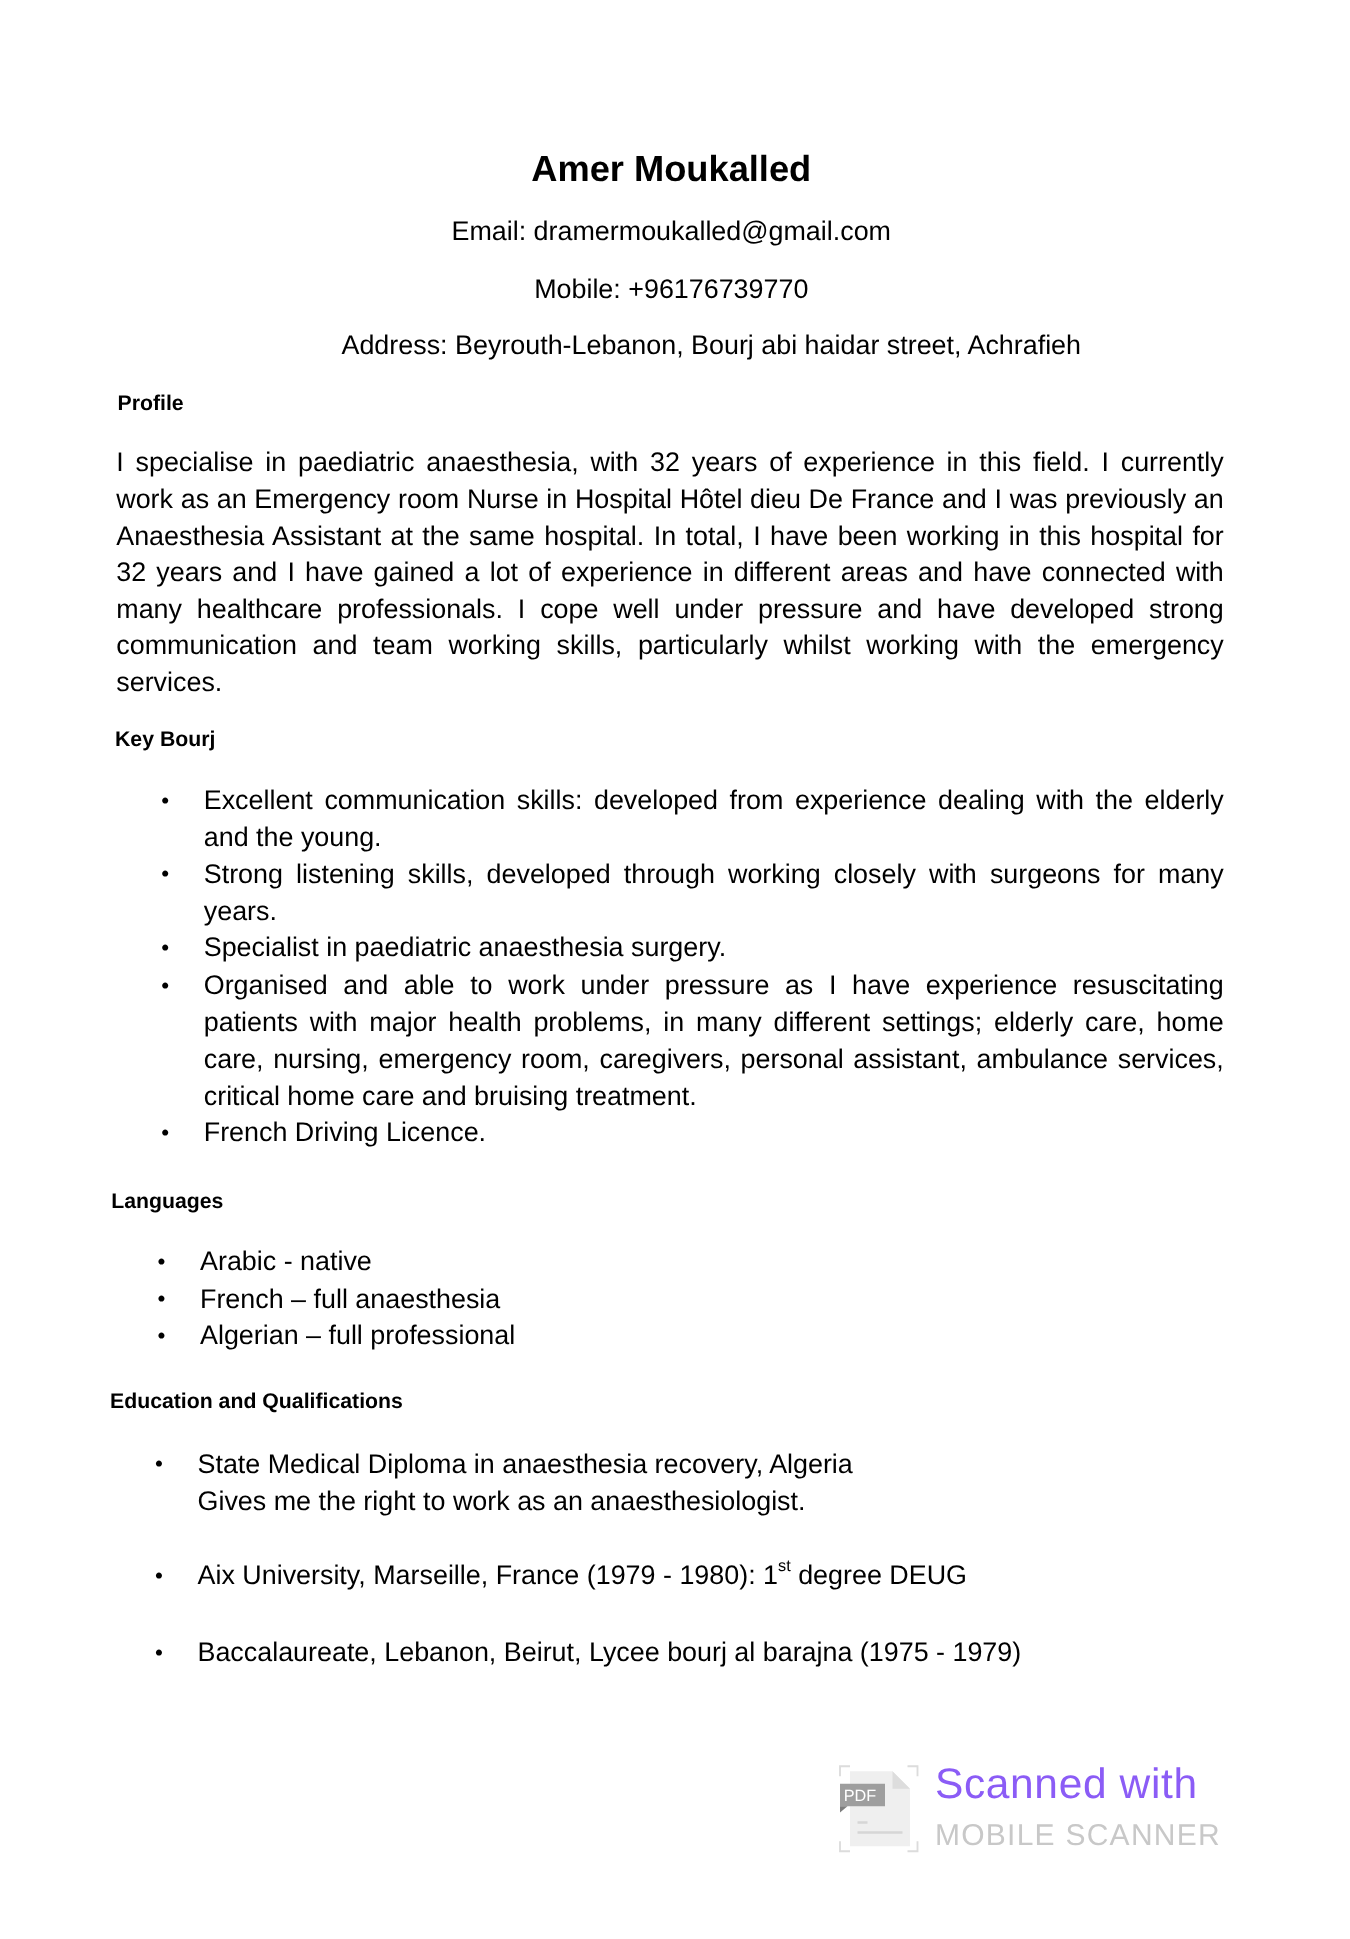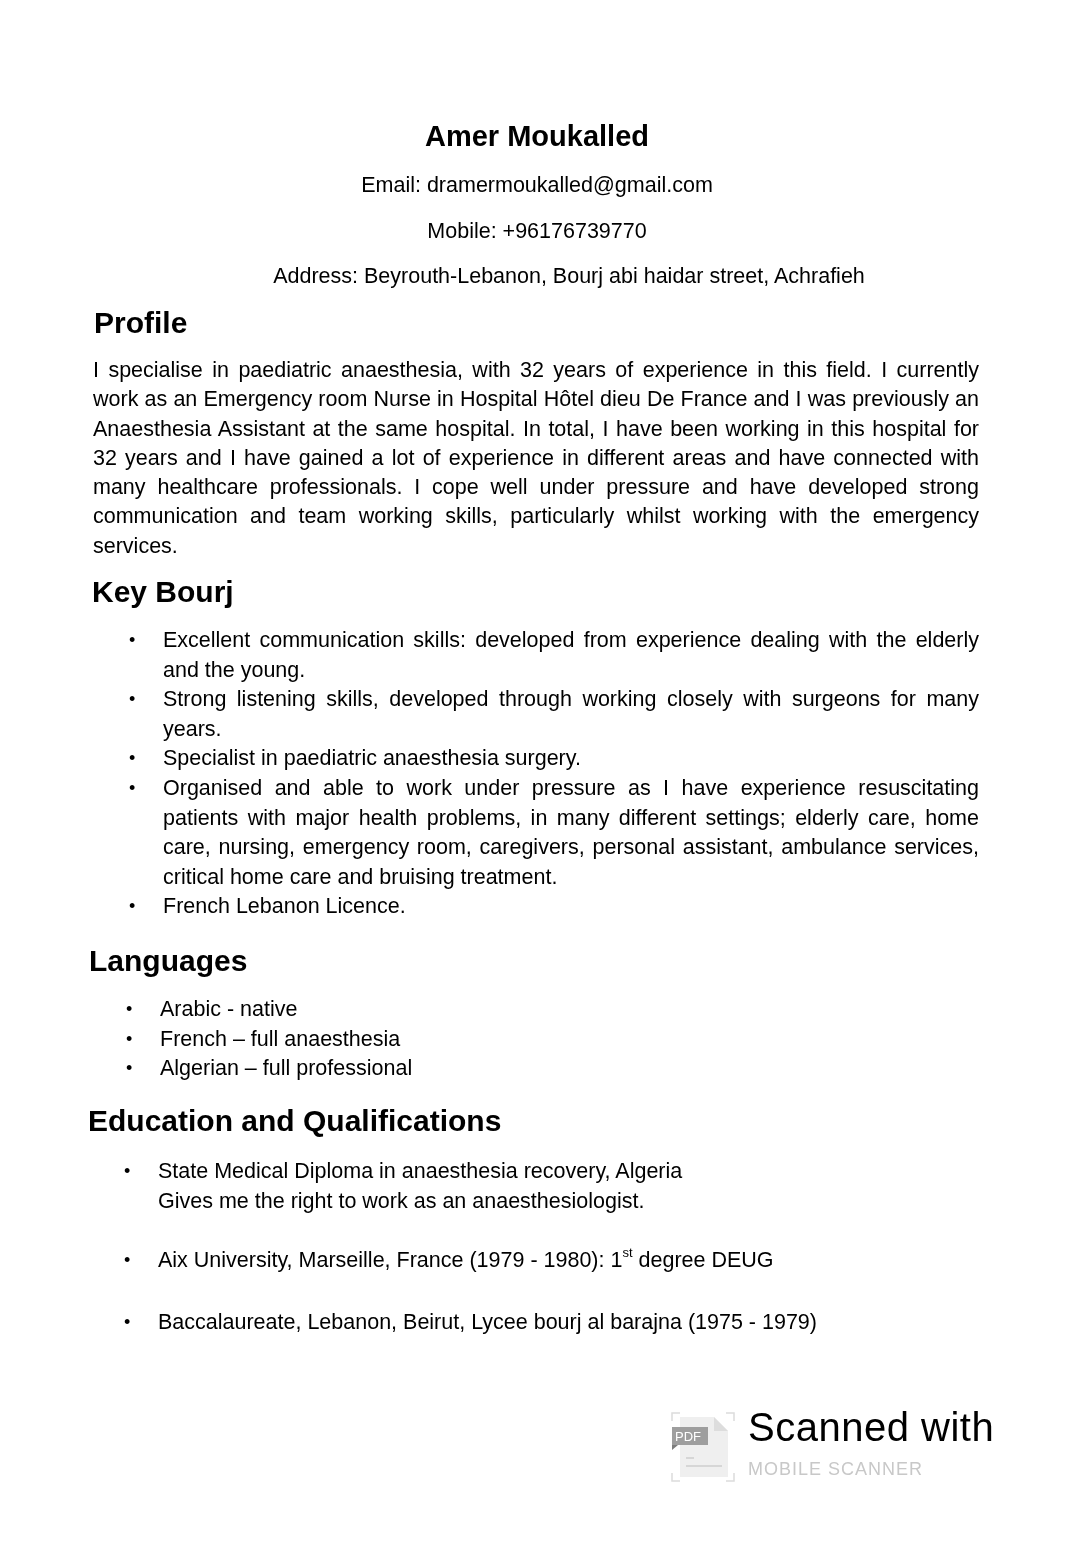--- a/index.html
+++ b/index.html
@@ -39,21 +39,21 @@
       font-size: 21.5px;
       line-height: 28px;
     }
     .c-email { top: 171px; }
     .c-mobile { top: 217px; }
     .c-address { top: 262px; margin-left: 32px; }
 
     .heading {
       position: absolute;
       font-weight: bold;
-      font-size: 30px;
+      font-size: 17px;
       line-height: 32px;
     }
     .h-profile { top: 307px; left: 94px; }
     .h-skills { top: 576px; left: 92px; }
     .h-langs { top: 945px; left: 89px; }
     .h-edu { top: 1105px; left: 88px; text-align: right; }
 
     .profile-text {
       position: absolute;
       top: 356px;
@@ -120,30 +120,30 @@
       position: absolute;
       left: 2px;
       top: 4px;
       width: 66px;
       height: 72px;
     }
     .wm-line1 {
       position: absolute;
       left: 80px;
       top: 0px;
-      font-size: 40px;
+      font-size: 34px;
       line-height: 40px;
-      color: #000000;
+      color: #8b5cf6;
       letter-spacing: 0.5px;
     }
     .wm-line2 {
       position: absolute;
       left: 80px;
       top: 46px;
-      font-size: 18px;
+      font-size: 24px;
       line-height: 32px;
       color: #c8c8c8;
       letter-spacing: 1px;
     }
   </style>
 </head>
 <body>
 
 <div class="page">
 
@@ -154,21 +154,21 @@
 
   <div class="heading h-profile">Profile</div>
   <div class="profile-text">I specialise in paediatric anaesthesia, with 32 years of experience in this field. I currently work as an Emergency room Nurse in Hospital Hôtel dieu De France and I was previously an Anaesthesia Assistant at the same hospital. In total, I have been working in this hospital for 32 years and I have gained a lot of experience in different areas and have connected with many healthcare professionals. I cope well under pressure and have developed strong communication and team working skills, particularly whilst working with the emergency services.</div>
 
   <div class="heading h-skills">Key Bourj</div>
   <ul class="blist skills-list">
     <li><span class="bullet">•</span><span>Excellent communication skills: developed from experience dealing with the elderly and the young.</span></li>
     <li><span class="bullet">•</span><span>Strong listening skills, developed through working closely with surgeons for many years.</span></li>
     <li><span class="bullet">•</span><span>Specialist in paediatric anaesthesia surgery.</span></li>
     <li><span class="bullet">•</span><span>Organised and able to work under pressure as I have experience resuscitating patients with major health problems, in many different settings; elderly care, home care, nursing, emergency room, caregivers, personal assistant, ambulance services, critical home care and bruising treatment.</span></li>
-    <li><span class="bullet">•</span><span>French Lebanon Licence.</span></li>
+    <li><span class="bullet">•</span><span>French Driving Licence.</span></li>
   </ul>
 
   <div class="heading h-langs">Languages</div>
   <ul class="blist langs-list">
     <li><span class="bullet">•</span><span>Arabic - native</span></li>
     <li><span class="bullet">•</span><span>French – full anaesthesia</span></li>
     <li><span class="bullet">•</span><span>Algerian – full professional</span></li>
   </ul>
 
   <div class="heading h-edu">Education and Qualifications</div>

